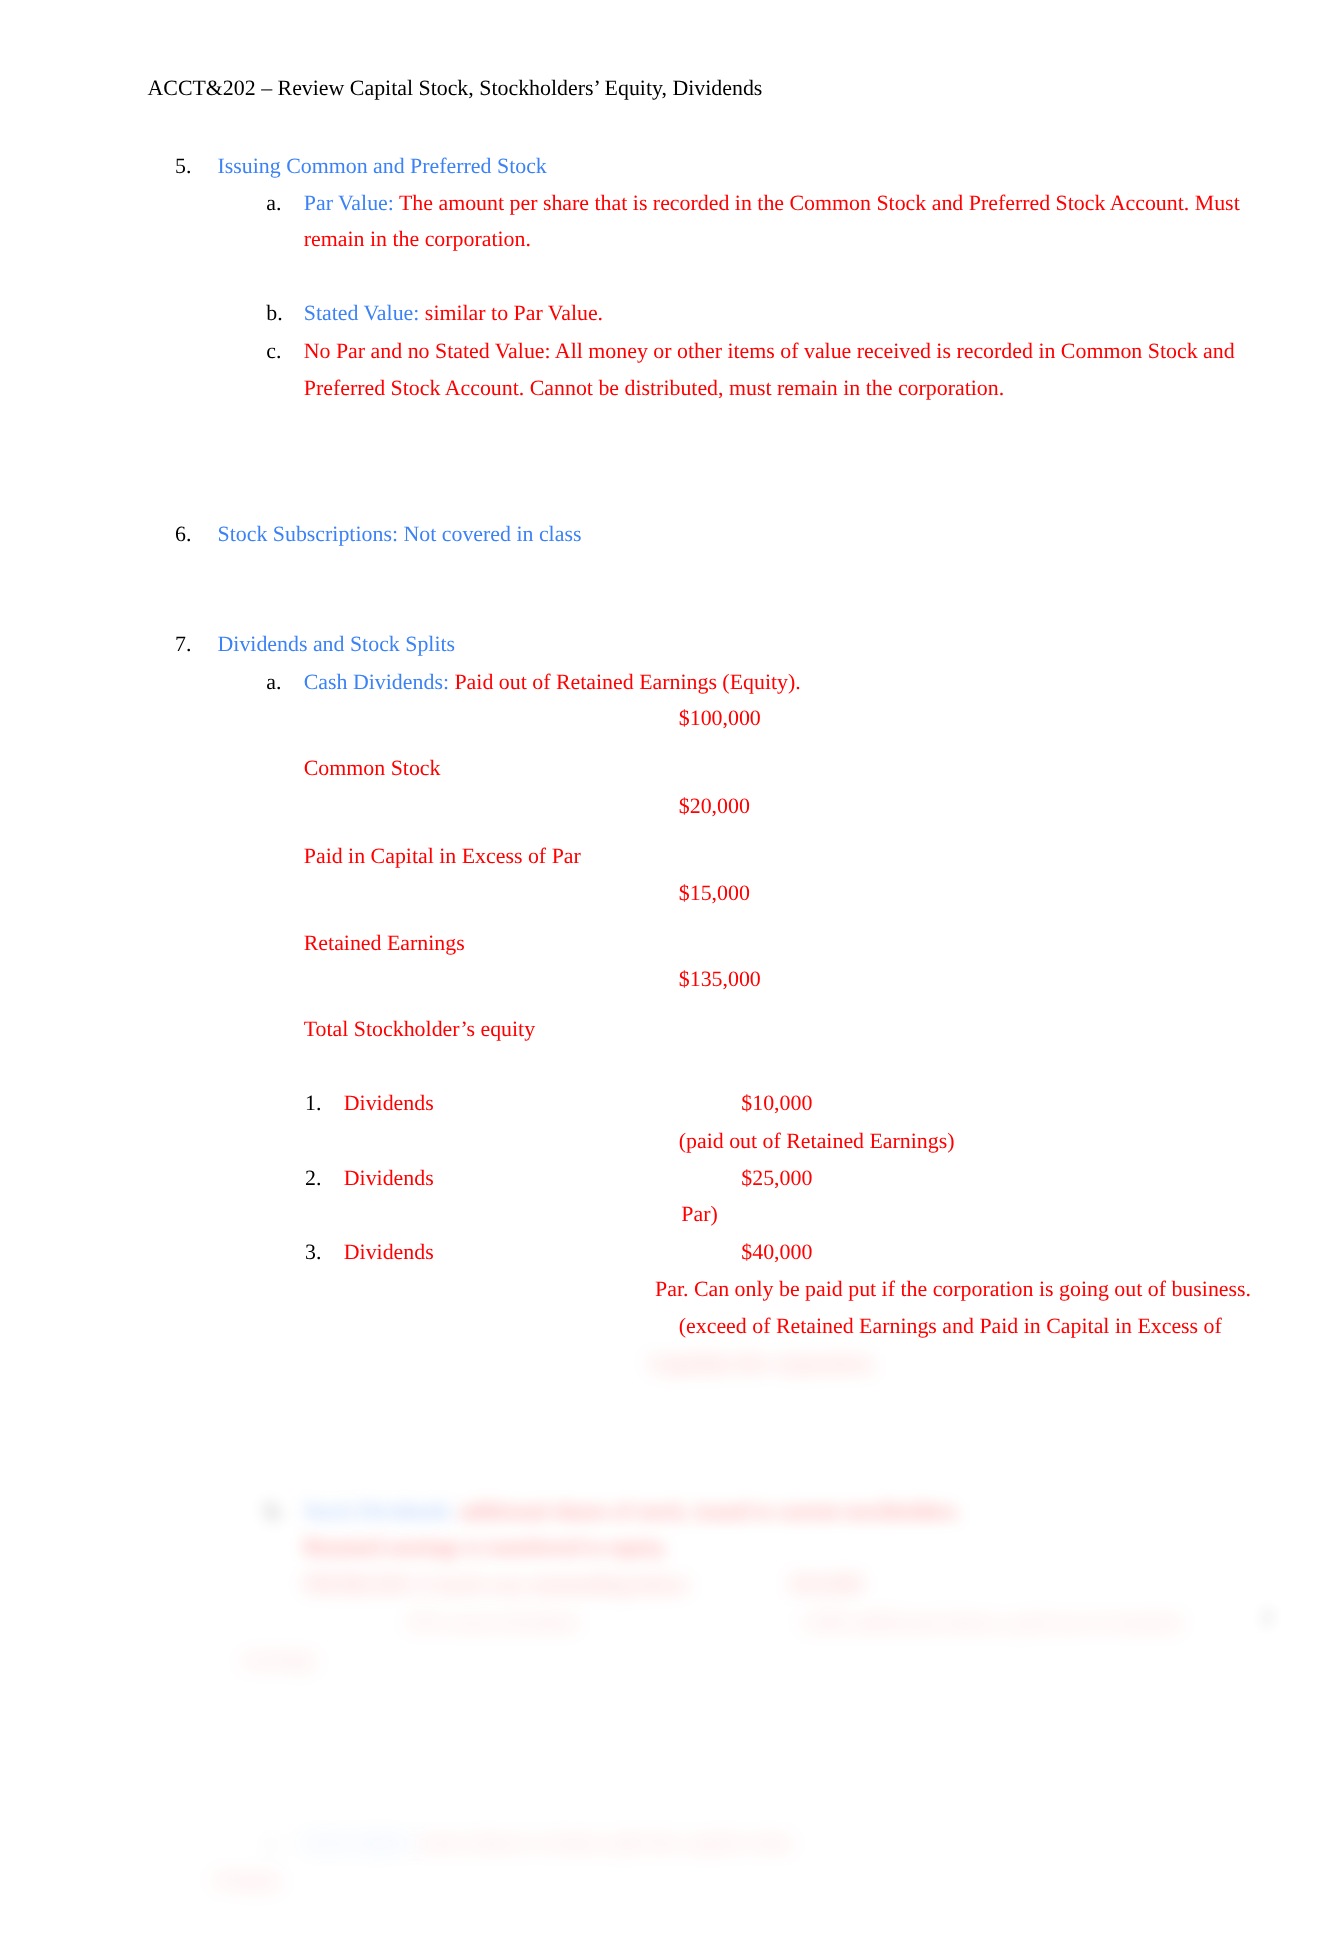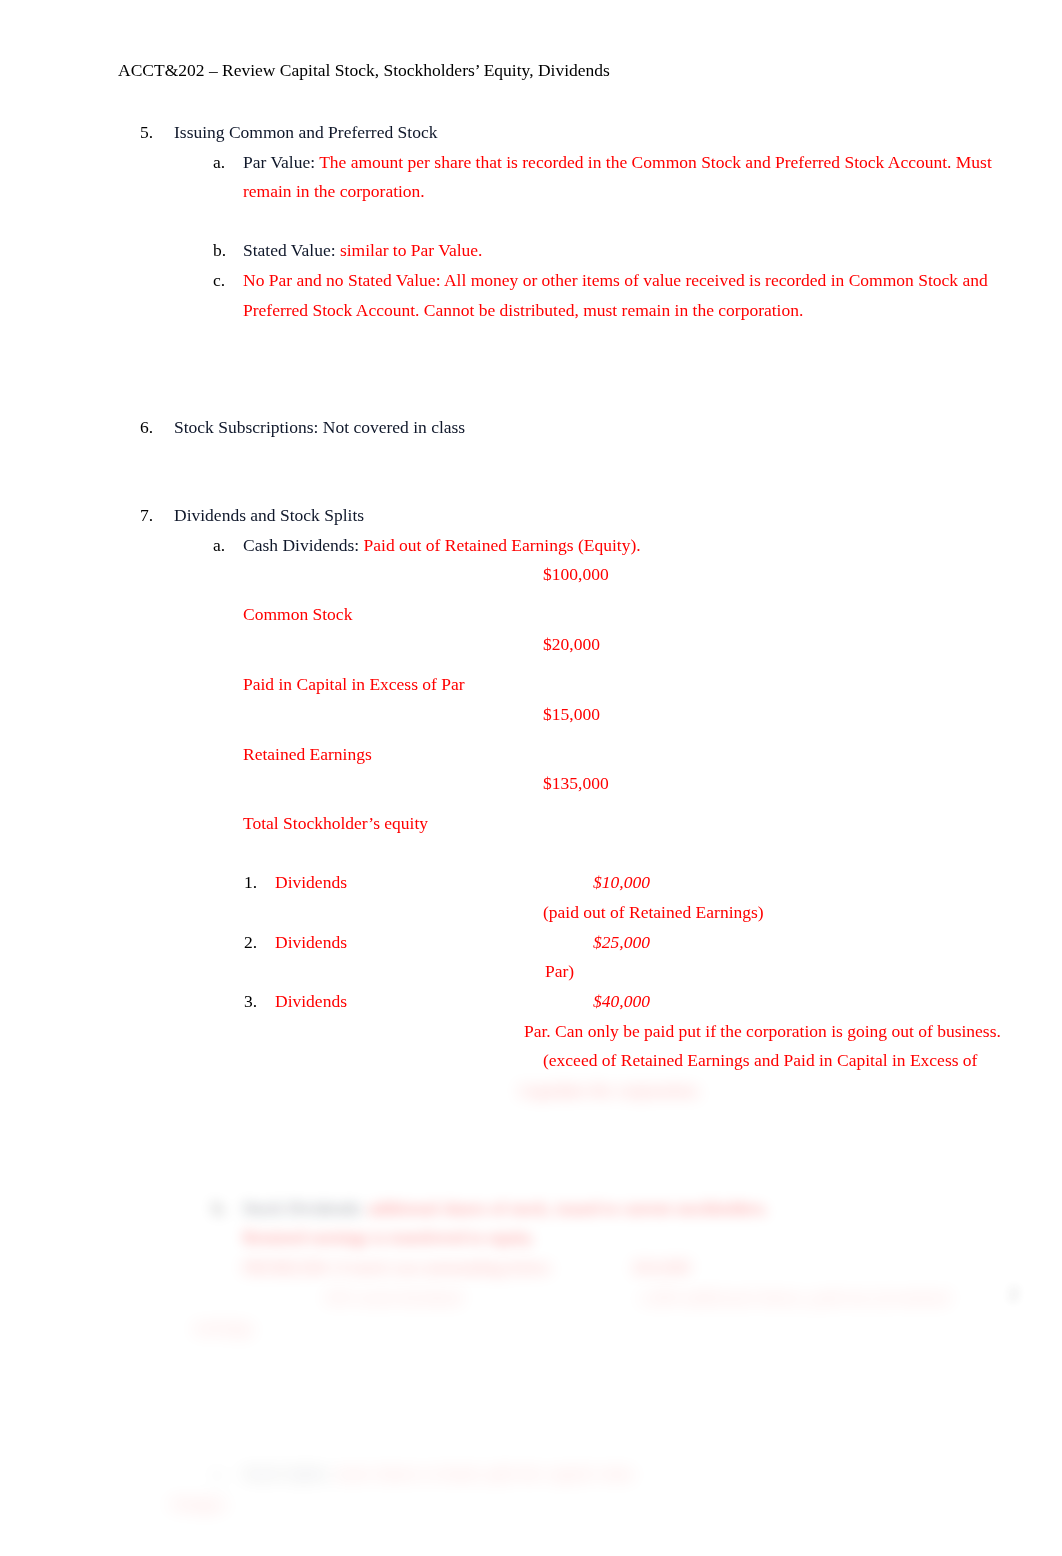--- a/index.html
+++ b/index.html
@@ -43,21 +43,21 @@
   }
   .marker {
     position: absolute;
     top: 0;
     color: #000000;
     font-size: 17.5px;
     line-height: 29.7px;
   }
   .txt { display: block; }
   .red   { color: #ff0000; }
-  .black { color: #0f172a; }
+  .black { color: #3b82f6; }
 
   
   .lvl1 { margin-left: 174px; }              
   .lvl1 .marker { left: -34px; }             
   .lvl2 { margin-left: 243px; }              
   .lvl2 .marker { left: -30px; }             
   .lvl3 { margin-left: 275px; }              
   .lvl3 .marker { left: -31px; }             
 
   .gap-sm { height: 29px; }
@@ -75,21 +75,20 @@
   .amt-value {
     position: absolute;
     left: 300px;
     top: 0;
   }
 
   
   .div-amt {
     position: absolute;
     top: 0;
-    font-style: italic;
   }
   .cont {             
     position: relative;
     font-size: 17.5px;
     line-height: 29.7px;
   }
   .cont-in1 { margin-left: 543px; }
   .cont-in2 { margin-left: 545px; }
   .cont-in3 { margin-left: 524px; }
   .blur-b3  { filter: blur(6.5px);  opacity: 0.50; }

